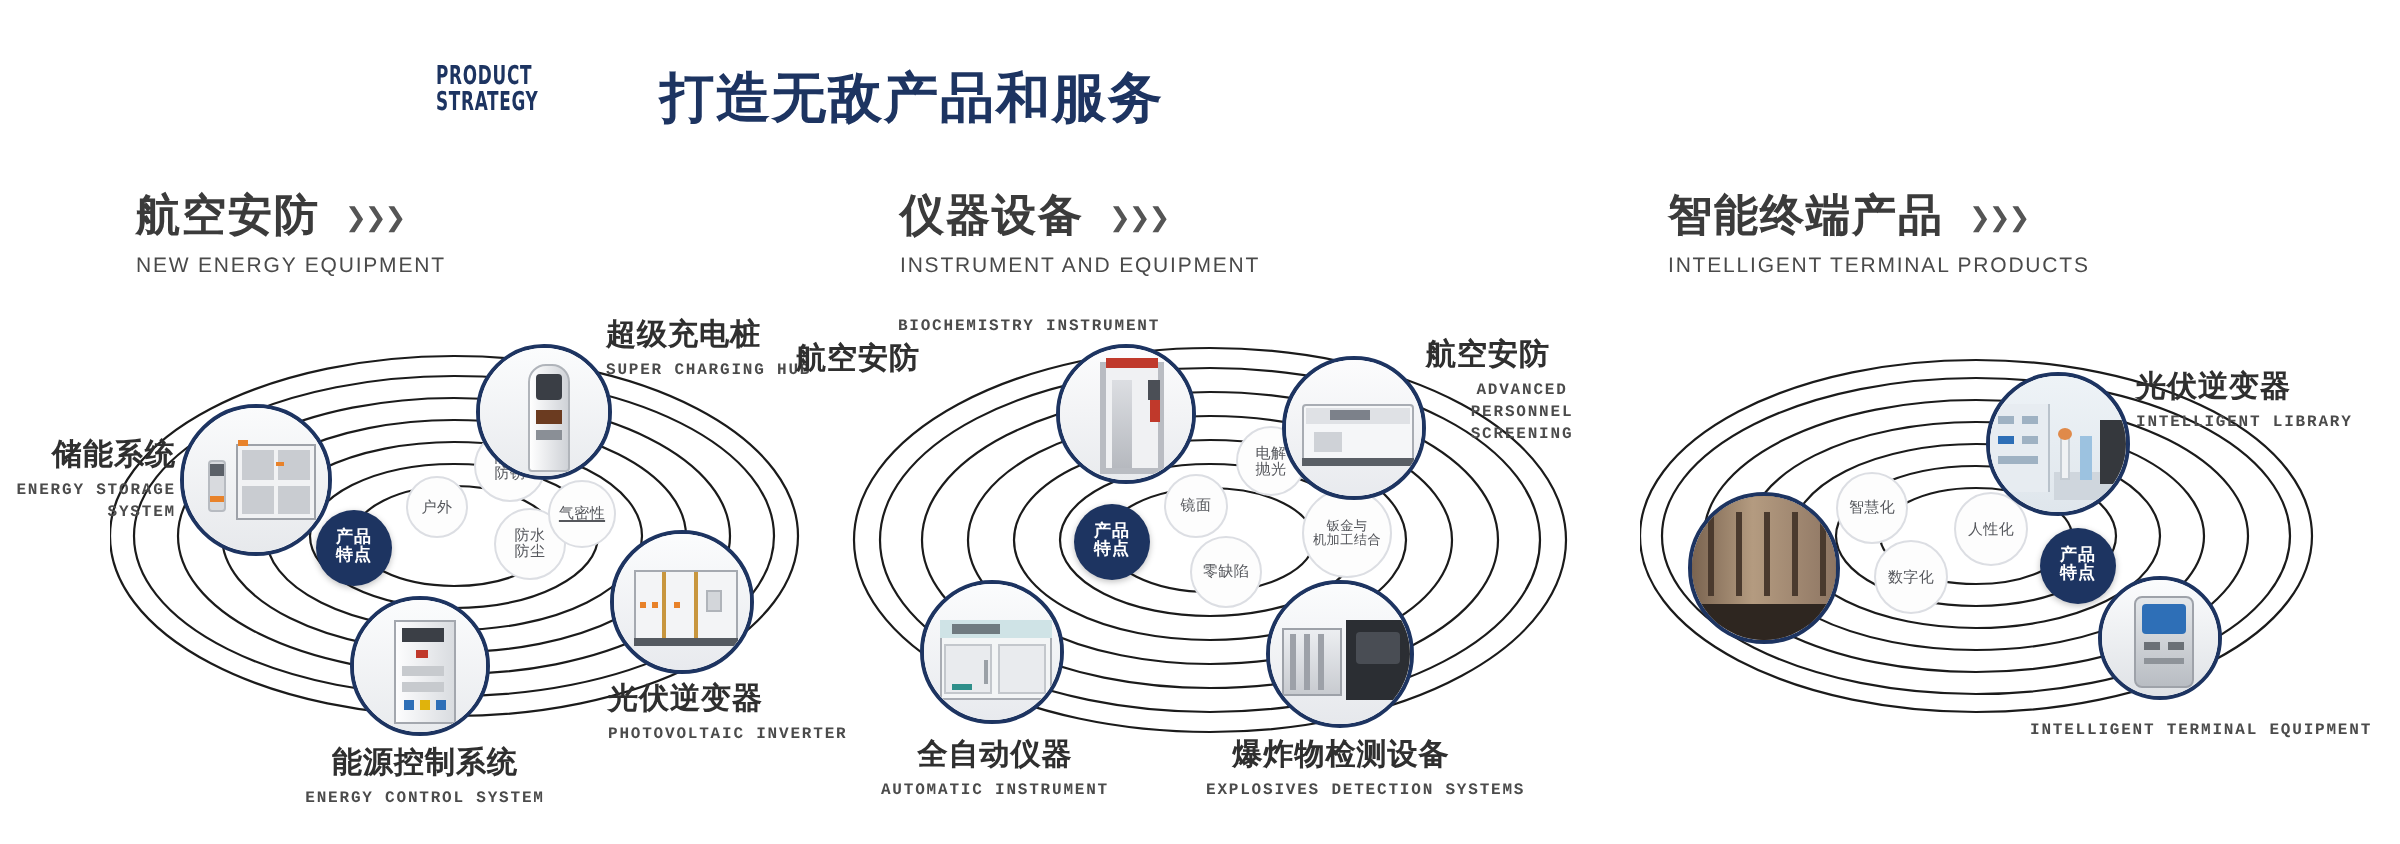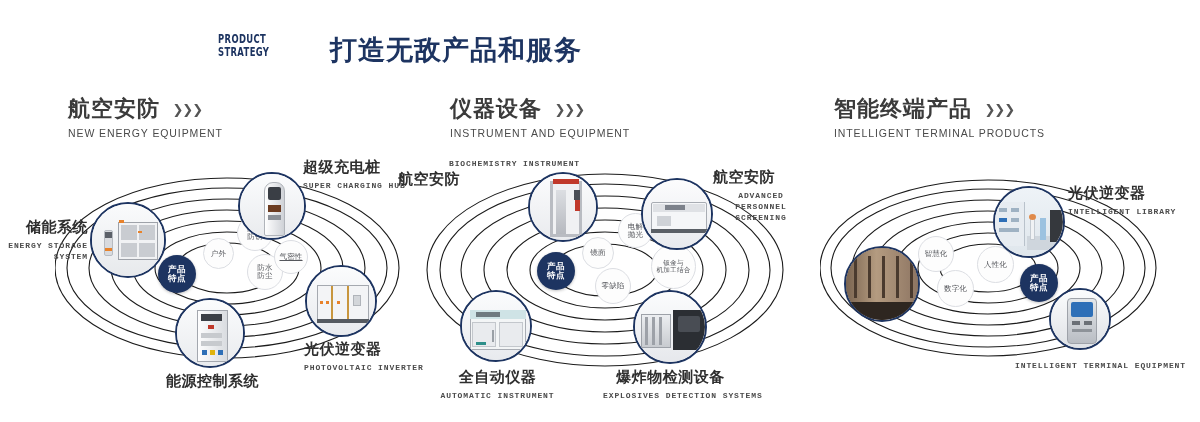--- a/index.html
+++ b/index.html
@@ -238,20 +238,21 @@
         <div class="b" style="left:24px;top:33px;width:21px;height:5px;background:#c7cace;"></div>
         <div class="b" style="left:24px;top:41px;width:21px;height:5px;background:#c7cace;"></div>
         <div class="b" style="left:25px;top:50px;width:5px;height:5px;background:#2e6fb7;"></div>
         <div class="b" style="left:33px;top:50px;width:5px;height:5px;background:#e0b30c;"></div>
         <div class="b" style="left:41px;top:50px;width:5px;height:5px;background:#2e6fb7;"></div>
       </div>
     </div>
   </div>
   <div class="cap c" style="left:45px; top:222px; width:225px;">
     <div class="cn">能源控制系统</div>
+    <div class="en">ENERGY CONTROL SYSTEM</div>
   </div>
 </div>
 
 <div class="diagram" style="left:425px; top:150px; width:360px; height:240px;">
 
   <svg class="rings" width="360" height="240" viewBox="0 0 360 240">
     <g fill="none" stroke="#1b1b1b" stroke-width="1.1">
       <ellipse cx="180" cy="120" rx="52" ry="26"></ellipse>
       <ellipse cx="180" cy="120" rx="75" ry="38"></ellipse>
       <ellipse cx="180" cy="120" rx="98" ry="50"></ellipse>

